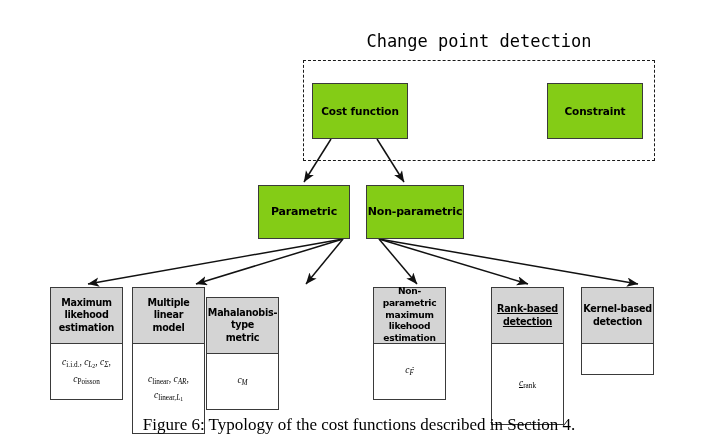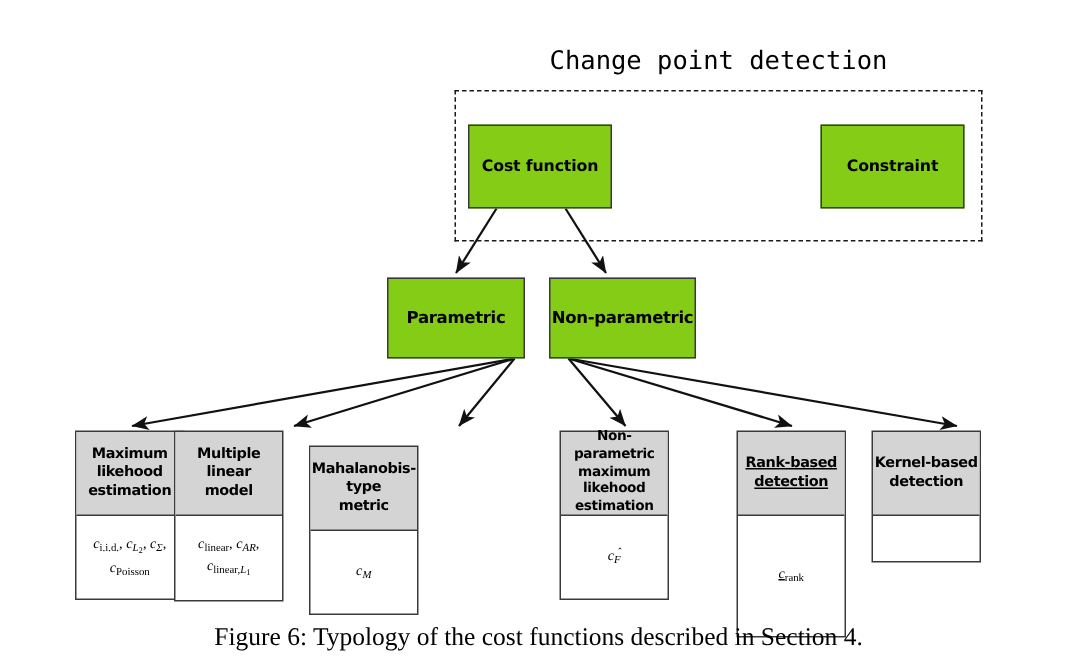--- a/index.html
+++ b/index.html
@@ -193,21 +193,21 @@
     <div class="leaf-body">
       <span class="m">
         <span class="mi">c</span><span class="msub mrm">i.i.d.</span>,
         <span class="mi">c</span><span class="msub mi">L<span class="subsub mrm">2</span></span>,
         <span class="mi">c</span><span class="msub mi">Σ</span>,
         <span class="mi">c</span><span class="msub mrm">Poisson</span>
       </span>
     </div>
   </div>
 
-  <div class="leaf" style="left:116px; top:287px; width:73px; height:114px;align-items:center;">
+  <div class="leaf" style="left:132px; top:287px; width:73px; height:147px;align-items:center;">
     <div class="leaf-head">
       <span>
         <span>Multiple linear</span><br>
         <span>model</span>
       </span>
     </div>
     <div class="leaf-body">
       <span class="m">
         <span class="mi">c</span><span class="msub mrm">linear</span>,
         <span class="mi">c</span><span class="msub mi">AR</span>,

